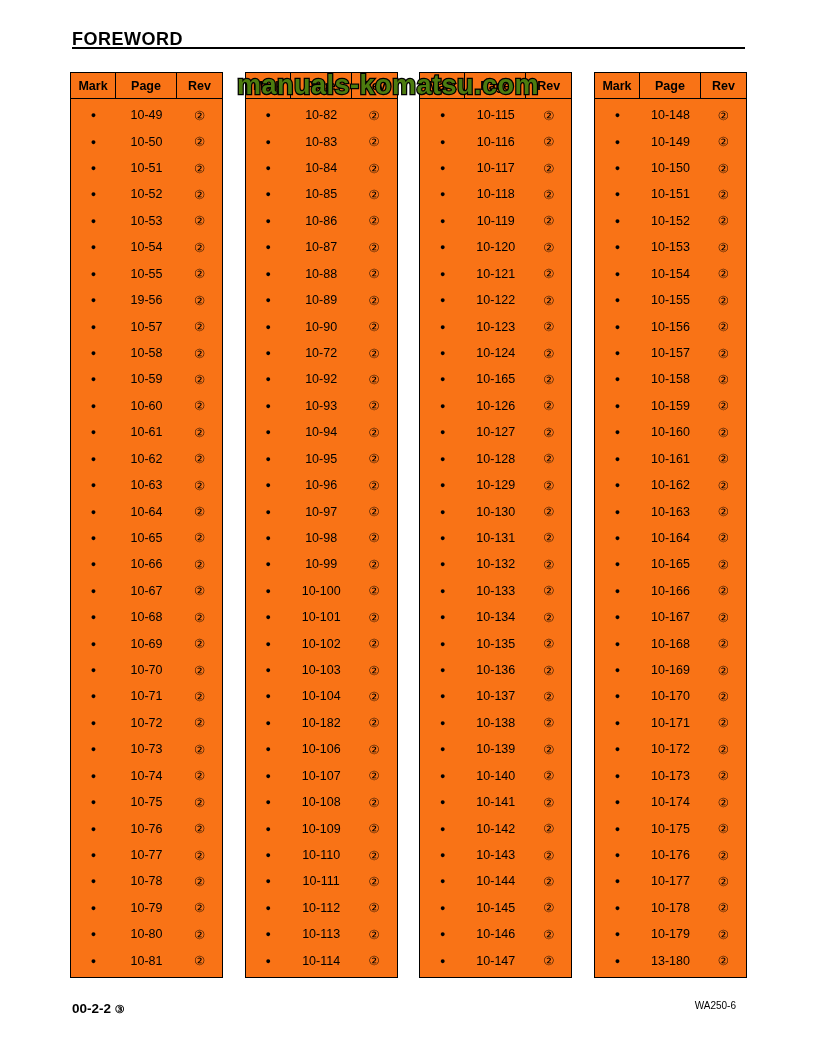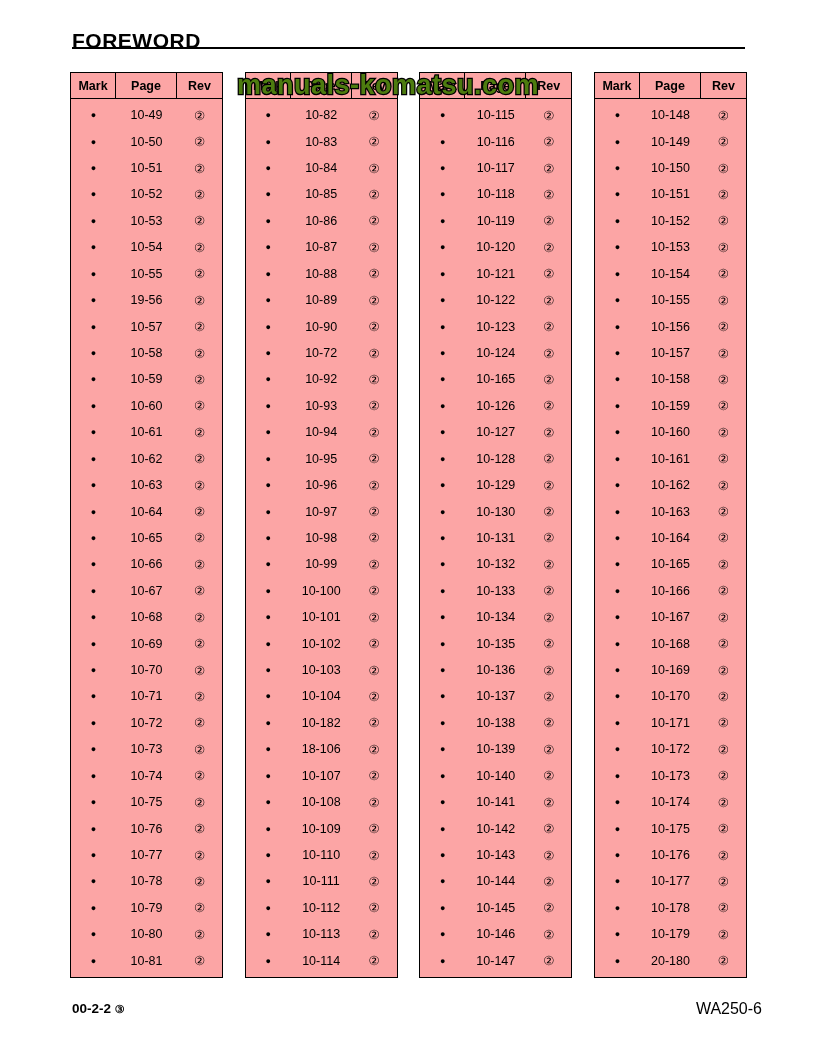--- a/index.html
+++ b/index.html
@@ -2,32 +2,32 @@
 <html><head>
 <meta charset="utf-8">
 <style>
   html,body { margin:0; padding:0; background:#ffffff; }
   body {
     width:816px; height:1056px; position:relative; overflow:hidden;
     font-family:"Liberation Sans", sans-serif; color:#000;
   }
   .title {
     position:absolute; left:72px; top:29px;
-    font-size:21px; font-weight:bold; letter-spacing:0.5px;
+    font-size:18px; font-weight:bold; letter-spacing:0.5px;
   }
   .title-rule {
     position:absolute; left:72px; top:47px; width:673px; height:2px; background:#000;
   }
   .tables {
     position:absolute; left:70px; top:72px; width:677px; height:906px;
     display:flex; justify-content:space-between;
   }
   .rtable {
     width:153px; border:1.6px solid #000; box-sizing:border-box;
-    display:flex; flex-direction:column; background:#fca5a5;
+    display:flex; flex-direction:column; background:#f97316;
   }
   .thead {
     display:flex; height:25px; border-bottom:1.6px solid #000;
     font-weight:bold; font-size:12.5px; flex:none;
   }
   .c { display:flex; align-items:center; justify-content:center; box-sizing:border-box; }
   .c.mark { width:45px; }
   .c.page { width:61px; }
   .c.rev  { flex:1; }
   .thead .c.mark, .thead .c.page { border-right:1.2px solid #000; }
@@ -41,21 +41,21 @@
     color:#4d7c0f;
     -webkit-text-stroke:2.5px #000;
     paint-order:stroke fill;
     white-space:nowrap; z-index:5;margin-left:45px;
   }
   .footer-left {
     position:absolute; left:72px; top:1001px; font-size:13.5px;font-weight:bold;
   }
   .footer-left .circ { font-size:11px; }
   .footer-right {
-    position:absolute; right:54px; top:1000px; font-size:16px;
+    position:absolute; right:80px; top:1000px; font-size:10px;
   }
 </style>
 </head>
 <body>
 
 <div class="title">FOREWORD</div>
 <div class="title-rule"></div>
 
 <div class="watermark">manuals-komatsu.com</div>
 
@@ -356,21 +356,21 @@
           <span class="c page">10-104</span>
           <span class="c rev">②</span>
         </div>
         <div class="trow">
           <span class="c mark">●</span>
           <span class="c page">10-182</span>
           <span class="c rev">②</span>
         </div>
         <div class="trow">
           <span class="c mark">●</span>
-          <span class="c page">18-106</span>
+          <span class="c page">10-106</span>
           <span class="c rev">②</span>
         </div>
         <div class="trow">
           <span class="c mark">●</span>
           <span class="c page">10-107</span>
           <span class="c rev">②</span>
         </div>
         <div class="trow">
           <span class="c mark">●</span>
           <span class="c page">10-108</span>
@@ -744,21 +744,21 @@
           <span class="c page">10-178</span>
           <span class="c rev">②</span>
         </div>
         <div class="trow">
           <span class="c mark">●</span>
           <span class="c page">10-179</span>
           <span class="c rev">②</span>
         </div>
         <div class="trow">
           <span class="c mark">●</span>
-          <span class="c page">20-180</span>
+          <span class="c page">13-180</span>
           <span class="c rev">②</span>
         </div>
       </div>
   </div>
 </div>
 
 <div class="footer-left"><span>00-2-2</span> <span class="circ">③</span></div>
 <div class="footer-right">WA250-6</div>
 
 </body></html>

